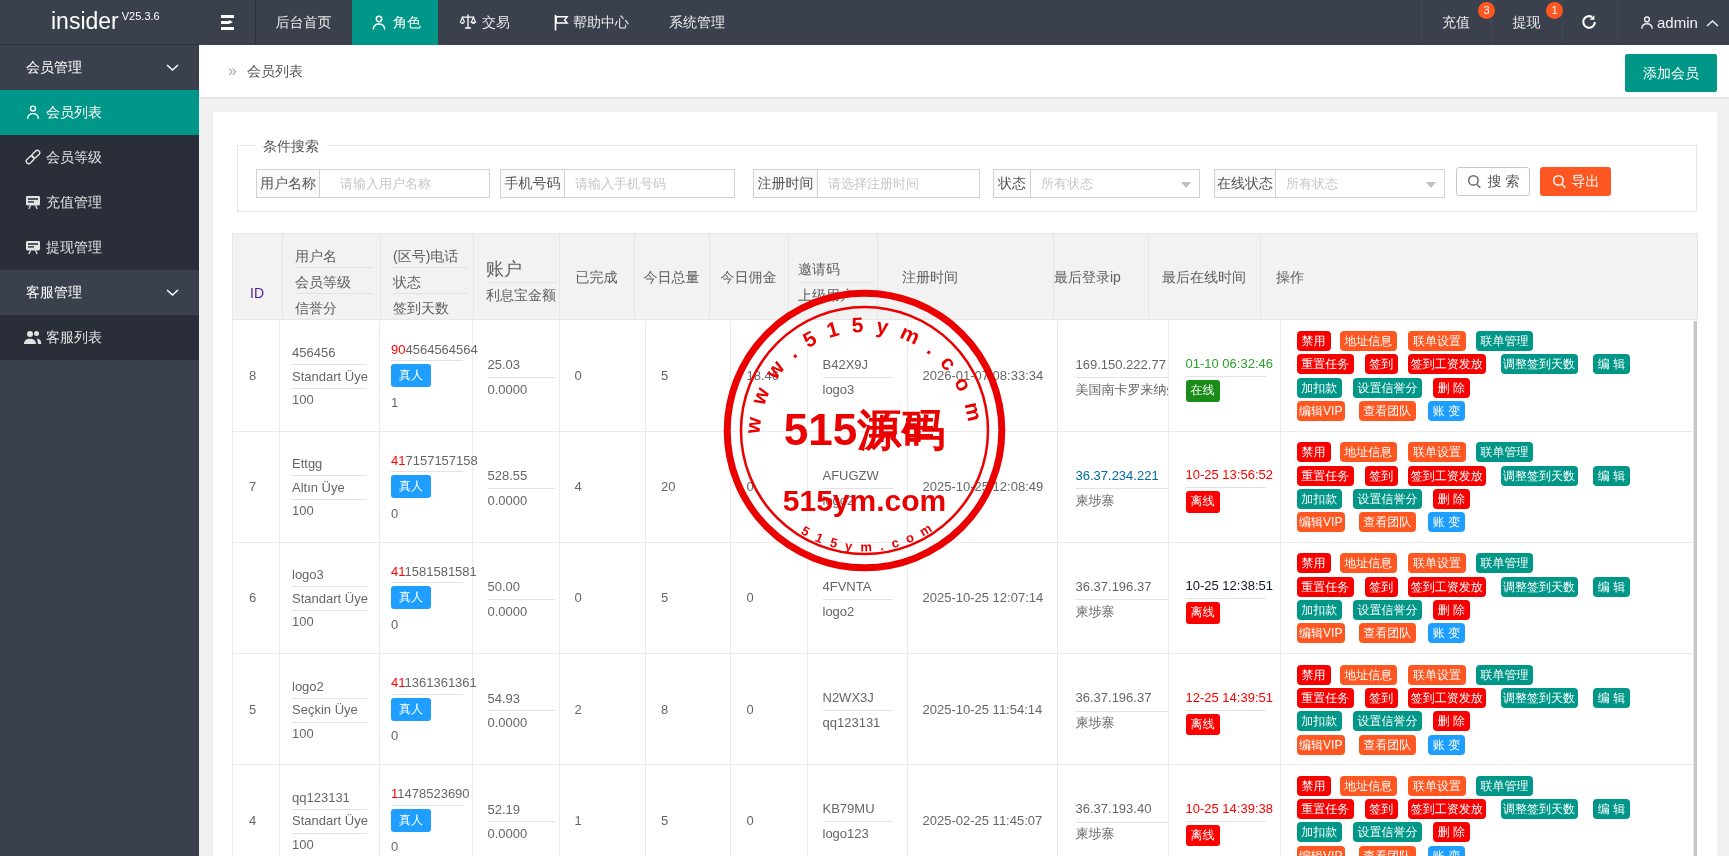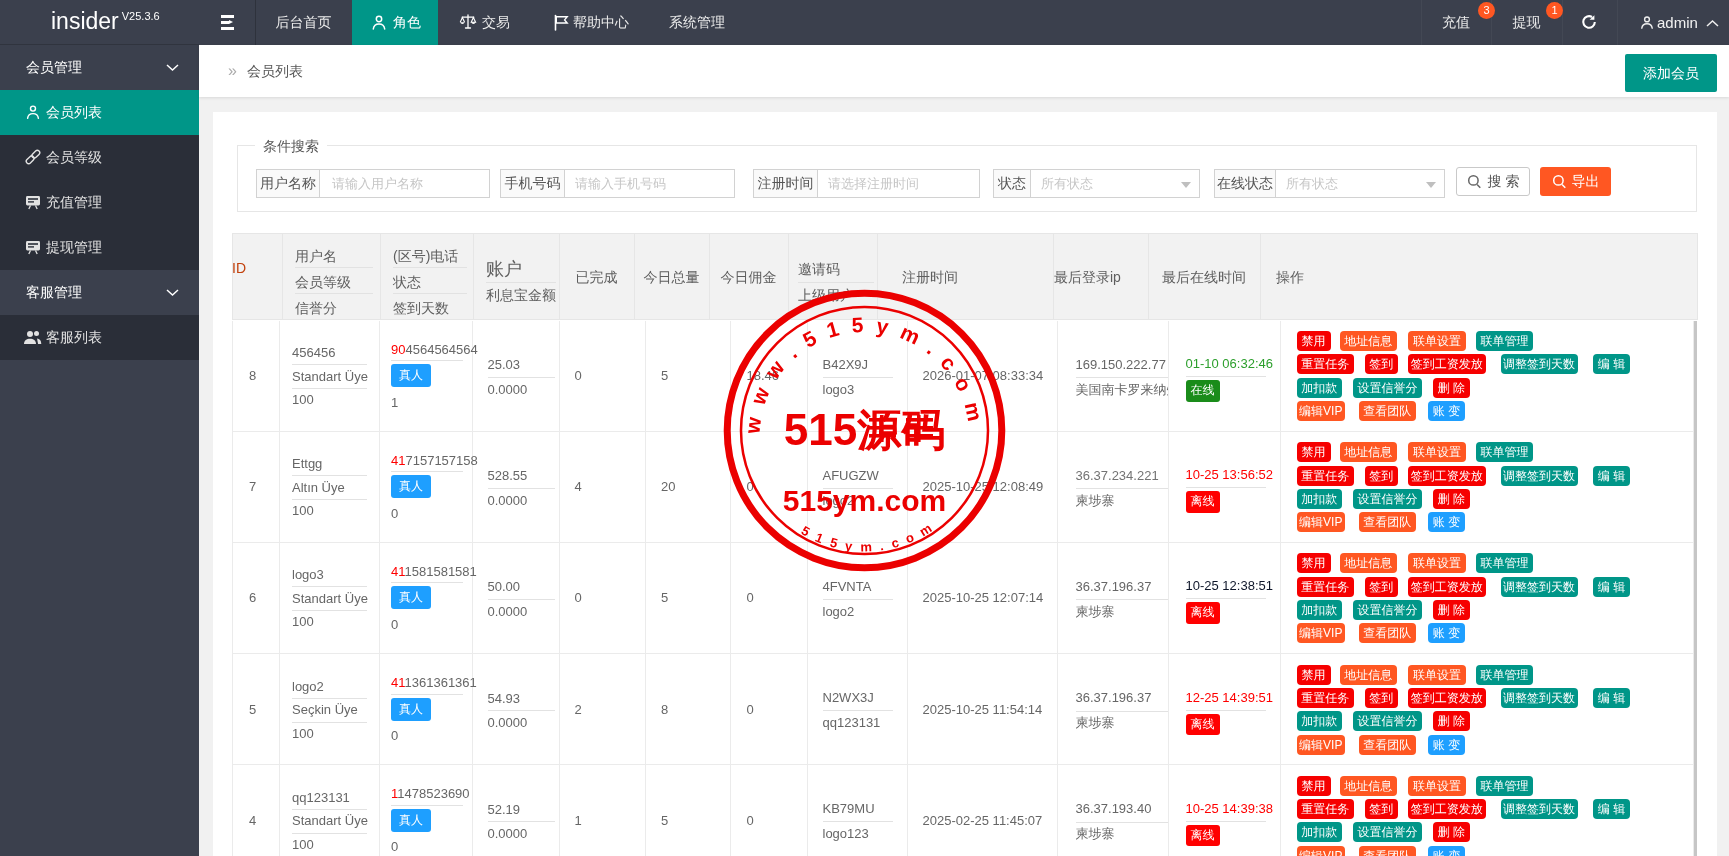--- a/index.html
+++ b/index.html
@@ -110,21 +110,21 @@
 <div class="t" style="left:46px;top:270px;height:45px;line-height:45px;color:#E2E2E2;font-size:14px">客服列表</div>
 </div>
 <div class="crumb"></div>
 <div class="t" style="left:228px;top:45px;height:52px;line-height:52px;color:#ABABAB;font-size:16px">»</div>
 <div class="t" style="left:247px;top:45px;height:52px;line-height:52px;color:#555;font-size:14px">会员列表</div>
 <div class="t" style="left:1625px;top:53.5px;width:92px;height:38px;background:#009688;border-radius:2px;color:#fff;font-size:14px;line-height:38px;text-align:center">添加会员</div>
 <div class="card"></div>
 <div class="t" style="left:237px;top:145px;width:1460px;height:67px;border:1px solid #E6E6E6"></div>
 <div class="t" style="left:255px;top:138px;background:#fff;padding:0 8px;color:#555;font-size:14px">条件搜索</div>
 <div class="t" style="left:256px;top:169px;width:63px;height:29px;background:#FAFAFA;border:1px solid #D2D2D2;border-right:none;color:#555;font-size:14px;line-height:27px;text-align:center">用户名称</div>
-<div class="t" style="left:319px;top:169px;width:171px;height:29px;background:#fff;border:1px solid #D2D2D2;color:#C6C6C6;font-size:13px;line-height:27px;padding-left:12px">请输入用户名称</div>
+<div class="t" style="left:319px;top:169px;width:171px;height:29px;background:#fff;border:1px solid #D2D2D2;color:#C6C6C6;font-size:13px;line-height:27px;padding-left:20px">请输入用户名称</div>
 <div class="t" style="left:500px;top:169px;width:64px;height:29px;background:#FAFAFA;border:1px solid #D2D2D2;border-right:none;color:#555;font-size:14px;line-height:27px;text-align:center">手机号码</div>
 <div class="t" style="left:564px;top:169px;width:171px;height:29px;background:#fff;border:1px solid #D2D2D2;color:#C6C6C6;font-size:13px;line-height:27px;padding-left:10px">请输入手机号码</div>
 <div class="t" style="left:753px;top:169px;width:64px;height:29px;background:#FAFAFA;border:1px solid #D2D2D2;border-right:none;color:#555;font-size:14px;line-height:27px;text-align:center">注册时间</div>
 <div class="t" style="left:817px;top:169px;width:163px;height:29px;background:#fff;border:1px solid #D2D2D2;color:#C6C6C6;font-size:13px;line-height:27px;padding-left:10px">请选择注册时间</div>
 <div class="t" style="left:993px;top:169px;width:37px;height:29px;background:#FAFAFA;border:1px solid #D2D2D2;border-right:none;color:#555;font-size:14px;line-height:27px;text-align:center">状态</div>
 <div class="t" style="left:1030px;top:169px;width:170px;height:29px;background:#fff;border:1px solid #D2D2D2;color:#C6C6C6;font-size:13px;line-height:27px;padding-left:10px">所有状态</div>
 <div class="t" style="left:1181px;top:182px;width:0;height:0;border-left:5px solid transparent;border-right:5px solid transparent;border-top:6px solid #BFBFBF"></div>
 <div class="t" style="left:1214px;top:169px;width:61px;height:29px;background:#FAFAFA;border:1px solid #D2D2D2;border-right:none;color:#555;font-size:14px;line-height:27px;text-align:center">在线状态</div>
 <div class="t" style="left:1275px;top:169px;width:170px;height:29px;background:#fff;border:1px solid #D2D2D2;color:#C6C6C6;font-size:13px;line-height:27px;padding-left:10px">所有状态</div>
 <div class="t" style="left:1426px;top:182px;width:0;height:0;border-left:5px solid transparent;border-right:5px solid transparent;border-top:6px solid #BFBFBF"></div>
@@ -141,21 +141,21 @@
 <div class="vl" style="left:380px;top:233px;height:87px"></div>
 <div class="vl" style="left:473px;top:233px;height:87px"></div>
 <div class="vl" style="left:559px;top:233px;height:87px"></div>
 <div class="vl" style="left:634px;top:233px;height:87px"></div>
 <div class="vl" style="left:709px;top:233px;height:87px"></div>
 <div class="vl" style="left:788px;top:233px;height:87px"></div>
 <div class="vl" style="left:877px;top:233px;height:87px"></div>
 <div class="vl" style="left:1053px;top:233px;height:87px"></div>
 <div class="vl" style="left:1148px;top:233px;height:87px"></div>
 <div class="vl" style="left:1260px;top:233px;height:87px"></div>
-<div class="t" style="left:232px;top:259px;width:50px;height:18px;line-height:18px;text-align:left;color:#c2410c;font-size:14px">ID</div>
+<div class="t" style="left:232px;top:284px;width:50px;height:18px;line-height:18px;text-align:center;color:#4c1d95;font-size:14px">ID</div>
 <div class="t" style="left:295px;top:247px;height:18px;line-height:18px;color:#5E5E5E;font-size:14px">用户名</div>
 <div class="t" style="left:295px;top:273px;height:18px;line-height:18px;color:#5E5E5E;font-size:14px">会员等级</div>
 <div class="t" style="left:295px;top:299px;height:18px;line-height:18px;color:#5E5E5E;font-size:14px">信誉分</div>
 <div class="hl" style="left:295px;top:267px;width:78px"></div>
 <div class="hl" style="left:295px;top:293px;width:78px"></div>
 <div class="t" style="left:393px;top:247px;height:18px;line-height:18px;color:#5E5E5E;font-size:14px">(区号)电话</div>
 <div class="t" style="left:393px;top:273px;height:18px;line-height:18px;color:#5E5E5E;font-size:14px">状态</div>
 <div class="t" style="left:393px;top:299px;height:18px;line-height:18px;color:#5E5E5E;font-size:14px">签到天数</div>
 <div class="hl" style="left:393px;top:267px;width:74px"></div>
 <div class="hl" style="left:393px;top:293px;width:74px"></div>
@@ -254,21 +254,21 @@
 <div class="t" style="left:487.5px;top:468.2px;height:16px;line-height:16px;color:#666;font-size:13px">528.55</div>
 <div class="hl" style="left:487.5px;top:487.7px;width:67px"></div>
 <div class="t" style="left:487.5px;top:492.7px;height:16px;line-height:16px;color:#666;font-size:13px">0.0000</div>
 <div class="t" style="left:574.5px;top:479.2px;height:16px;line-height:16px;color:#666;font-size:13px">4</div>
 <div class="t" style="left:661px;top:479.2px;height:16px;line-height:16px;color:#666;font-size:13px">20</div>
 <div class="t" style="left:746.5px;top:479.2px;height:16px;line-height:16px;color:#666;font-size:13px">0</div>
 <div class="t" style="left:822.5px;top:467.7px;height:16px;line-height:16px;color:#666;font-size:13px">AFUGZW</div>
 <div class="hl" style="left:822.5px;top:487.7px;width:70px"></div>
 <div class="t" style="left:822.5px;top:492.7px;height:16px;line-height:16px;color:#666;font-size:13px">logo2</div>
 <div class="t" style="left:922.5px;top:479.2px;height:16px;line-height:16px;color:#666;font-size:13px">2025-10-25 12:08:49</div>
-<div class="t" style="left:1075.5px;top:467.7px;height:16px;line-height:16px;color:#737373;font-size:13px">36.37.234.221</div>
+<div class="t" style="left:1075.5px;top:467.7px;height:16px;line-height:16px;color:#0369a1;font-size:13px">36.37.234.221</div>
 <div class="hl" style="left:1075.5px;top:488.2px;width:92px"></div>
 <div class="t" style="left:1075.5px;top:492.7px;width:92px;height:16px;line-height:16px;color:#666;font-size:13px;overflow:hidden">柬埗寨</div>
 <div class="t" style="left:1185.5px;top:467.2px;height:16px;line-height:16px;color:#FF0000;font-size:13px">10-25 13:56:52</div>
 <div class="hl" style="left:1185.5px;top:487.2px;width:80px"></div>
 <div class="t" style="left:1185.5px;top:491.2px;width:34px;height:21.5px;background:#FF0000;border-radius:3px;color:#fff;font-size:12px;line-height:21.5px;text-align:center">离线</div>
 <div class="btn bR" style="left:1296.5px;top:442.2px;width:34px">禁用</div>
 <div class="btn bO" style="left:1340.0px;top:442.2px;width:56.5px">地址信息</div>
 <div class="btn bO" style="left:1408.0px;top:442.2px;width:58px">联单设置</div>
 <div class="btn bT" style="left:1476.0px;top:442.2px;width:57px">联单管理</div>
 <div class="btn bR" style="left:1296.5px;top:465.5px;width:57.5px">重置任务</div>

